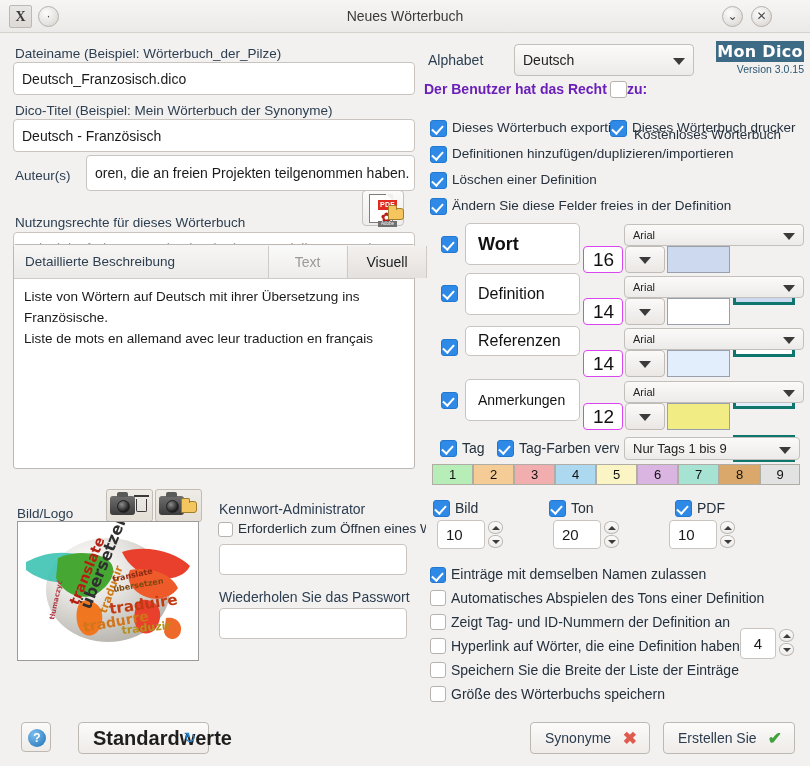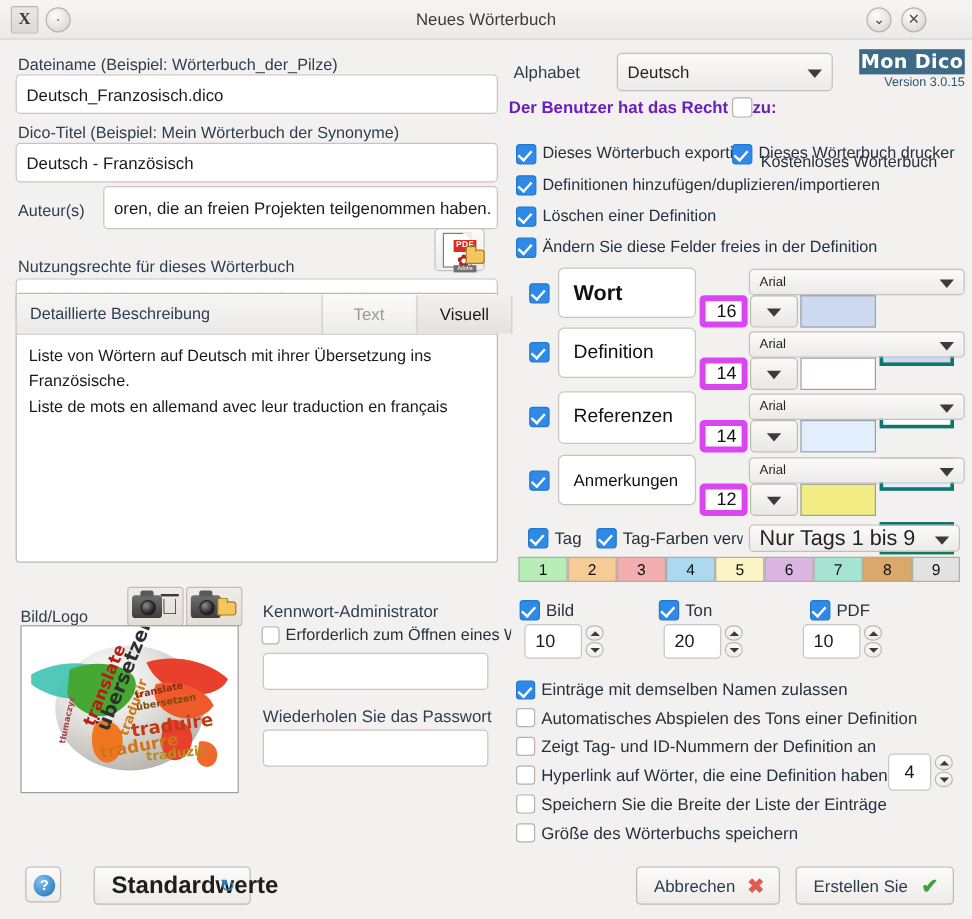--- a/index.html
+++ b/index.html
@@ -142,22 +142,22 @@
   
   #logo-box{ position:absolute; left:716px; top:41px; width:88px; height:21px;
     background:#3d6a85; display:flex; align-items:center; justify-content:center; }
   #logo-txt{ color:#fff; font-size:16px; font-weight:bold; letter-spacing:.3px;
     font-family:"DejaVu Sans", sans-serif; }
   #logo-ver{ position:absolute; left:716px; top:63px; width:88px; text-align:right;
     font-size:10.5px; color:#2c5772; }
 
   .fieldname{ position:absolute; background:#fff; border:1px solid #c9c4bf; border-radius:5px;
     display:flex; align-items:center; padding-left:12px; color:#111; white-space:nowrap; }
-  .sizebox{ position:absolute; background:#fff; border:5px solid #d946ef; border-radius:4px;
-    display:flex; align-items:center; padding-left:9px; font-size:15px; color:#111; }
+  .sizebox{ position:absolute; background:#fff; border:1px solid #d946ef; border-radius:4px;
+    display:flex; align-items:center; padding-left:9px; font-size:19px; color:#111; }
   .sizearrow{ position:absolute; background:linear-gradient(#fbfaf9,#eae7e4);
     border:1px solid #c0bbb6; border-radius:4px; }
   .sizearrow:after{ content:""; position:absolute; left:50%; top:50%; margin:-3px 0 0 -6px;
     width:0;height:0;border-left:6px solid transparent;border-right:6px solid transparent;
     border-top:7px solid #3b3b3b; }
   .swatch{ position:absolute; border:1px solid #98a0ab; }
   .abab{ position:absolute; border:3px solid #0f766e; display:flex; align-items:center;
     justify-content:center; font-size:13.5px;margin-top:32px; }
 
   .tagcell{ position:absolute; top:464px; height:21px; border:1px solid #b0aca6;
@@ -325,21 +325,21 @@
   <div class="combo" style="left:624px;top:276px;width:180px;height:22px;font-size:11px;">
     <span>Arial</span>
       <i class="caret"></i>
   </div>
   <div class="sizebox" style="left:583px;top:298px;width:40px;height:27px;">14</div>
   <div class="sizearrow" style="left:625px;top:298px;width:40px;height:27px;"></div>
   <div class="swatch" style="left:667px;top:298px;width:63px;height:27px;background:#ffffff;"></div>
   <div class="abab" style="left:733px;top:298px;width:62px;height:27px;background:#ffffff;color:#111;">ABab</div>
 
   <div class="cb on" style="left:441px;top:339px;width:17px;height:17px;"></div>
-  <div class="fieldname" style="left:465px;top:326px;width:115px;height:44px;font-size:16px;">Referenzen</div>
+  <div class="fieldname" style="left:465px;top:326px;width:115px;height:30px;font-size:16px;">Referenzen</div>
   <div class="combo" style="left:624px;top:328px;width:180px;height:22px;font-size:11px;">
     <span>Arial</span>
       <i class="caret"></i>
   </div>
   <div class="sizebox" style="left:583px;top:350px;width:40px;height:27px;">14</div>
   <div class="sizearrow" style="left:625px;top:350px;width:40px;height:27px;"></div>
   <div class="swatch" style="left:667px;top:350px;width:63px;height:27px;background:#e3eefc;"></div>
   <div class="abab" style="left:733px;top:350px;width:62px;height:27px;background:#e3eefc;color:#111;">ABab</div>
 
   <div class="cb on" style="left:441px;top:392px;width:17px;height:17px;"></div>
@@ -350,21 +350,21 @@
   </div>
   <div class="sizebox" style="left:583px;top:403px;width:40px;height:27px;">12</div>
   <div class="sizearrow" style="left:625px;top:403px;width:40px;height:27px;"></div>
   <div class="swatch" style="left:667px;top:403px;width:63px;height:27px;background:#f2ec85;"></div>
   <div class="abab" style="left:733px;top:403px;width:62px;height:27px;background:#f2ec85;color:#111;">ABab</div>
 
   <div class="cb on" style="left:440px;top:440px;width:17px;height:17px;"></div>
   <div class="cbtext" style="left:462px;top:440px;font-size:14px;">Tag</div>
   <div class="cb on" style="left:497px;top:440px;width:17px;height:17px;"></div>
   <div class="cbtext" style="left:519px;top:440px;width:100px;font-size:14px;">Tag-Farben verw</div>
-  <div class="combo" style="left:624px;top:437px;width:176px;height:23px;font-size:18px;">
+  <div class="combo" style="left:624px;top:437px;width:176px;height:23px;font-size:13px;">
     <span>Nur Tags 1 bis 9</span>
       <i class="caret"></i>
   </div>
 
   <div class="tagcell" style="left:432px;width:41px;background:#b7edb7;">1</div>
   <div class="tagcell" style="left:473px;width:41px;background:#f5cb96;">2</div>
   <div class="tagcell" style="left:514px;width:41px;background:#f2aeae;">3</div>
   <div class="tagcell" style="left:555px;width:41px;background:#acd8f0;">4</div>
   <div class="tagcell" style="left:596px;width:41px;background:#fbf5c6;">5</div>
   <div class="tagcell" style="left:637px;width:41px;background:#dbb5e2;">6</div>
@@ -413,21 +413,21 @@
       <i class="dn"></i>
     </div>
 
   <div class="cb" style="left:430px;top:662px;width:16px;height:16px;"></div>
   <div class="cbtext" style="left:451px;top:662px;font-size:14px;">Speichern Sie die Breite der Liste der Einträge</div>
 
   <div class="cb" style="left:430px;top:686px;width:16px;height:16px;"></div>
   <div class="cbtext" style="left:451px;top:686px;font-size:14px;">Größe des Wörterbuchs speichern</div>
 
   <div class="actbtn" style="left:530px;top:722px;width:120px;">
-    <span style="position:absolute;left:14px;font-size:14px;">Abbrechen</span>
+    <span style="position:absolute;left:14px;font-size:14px;">Synonyme</span>
     <span class="xmark" style="right:12px;">✖</span>
   </div>
   <div class="actbtn" style="left:663px;top:722px;width:132px;">
     <span style="position:absolute;left:14px;font-size:14px;">Erstellen Sie</span>
     <span class="check-g" style="right:12px;">✔</span>
   </div>
 
 </div>
 
 </body></html>

